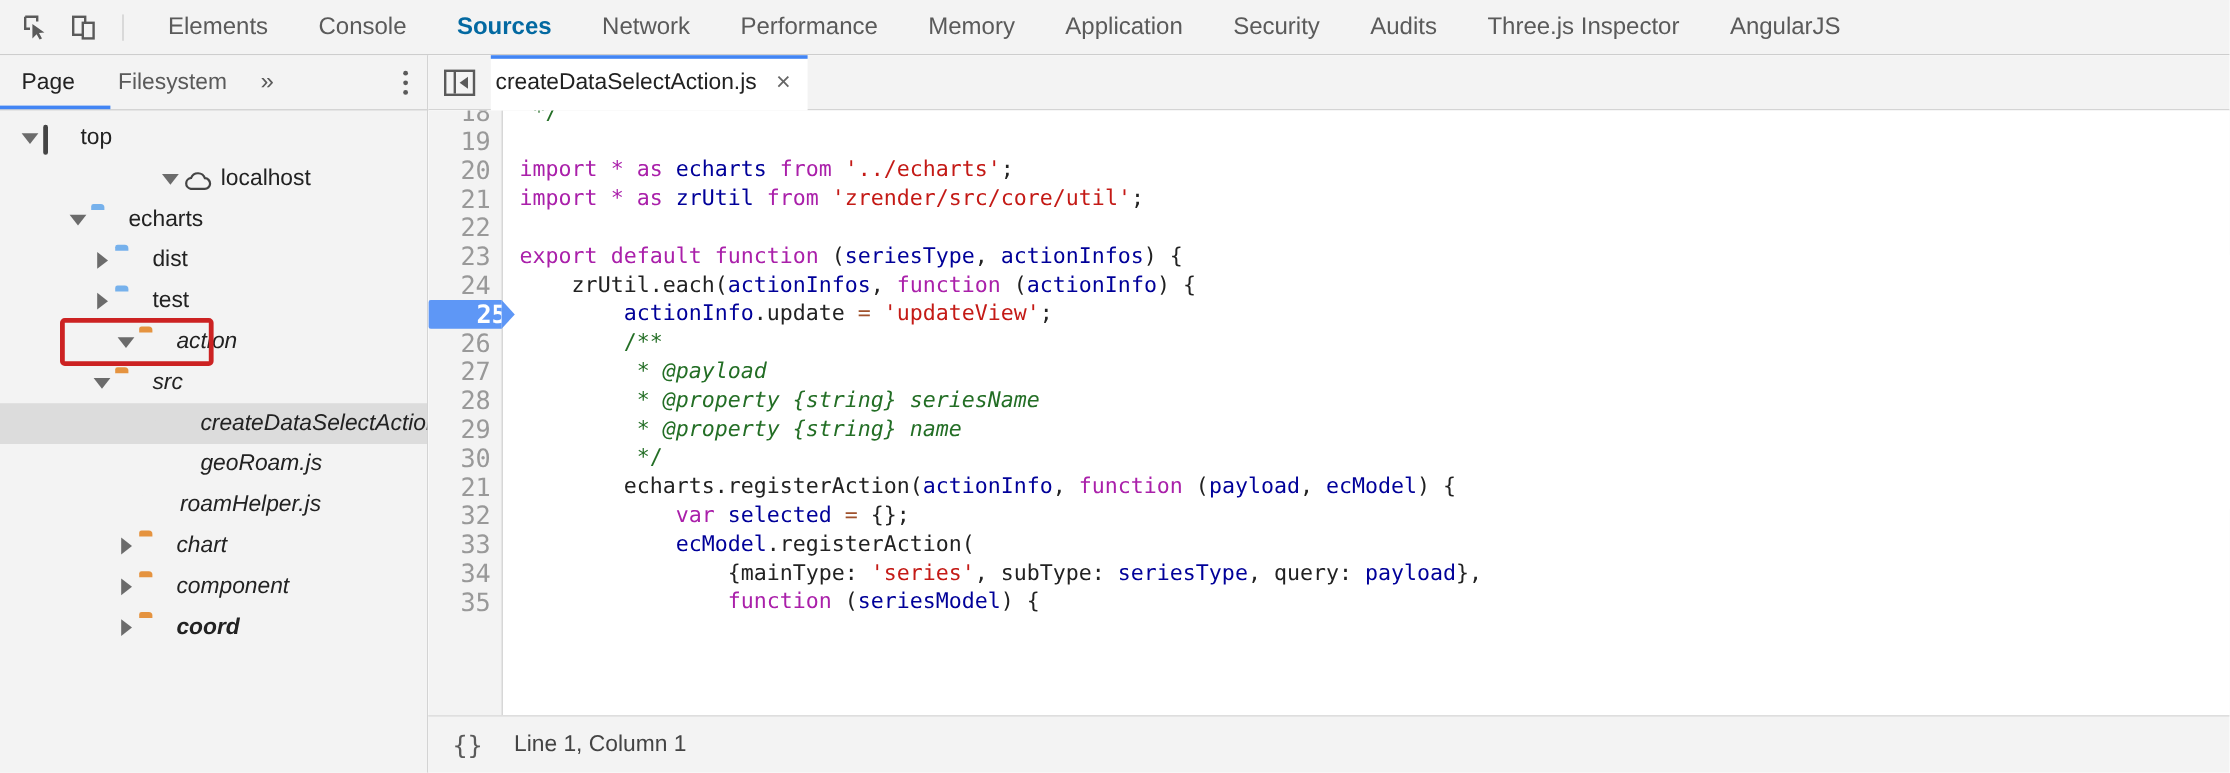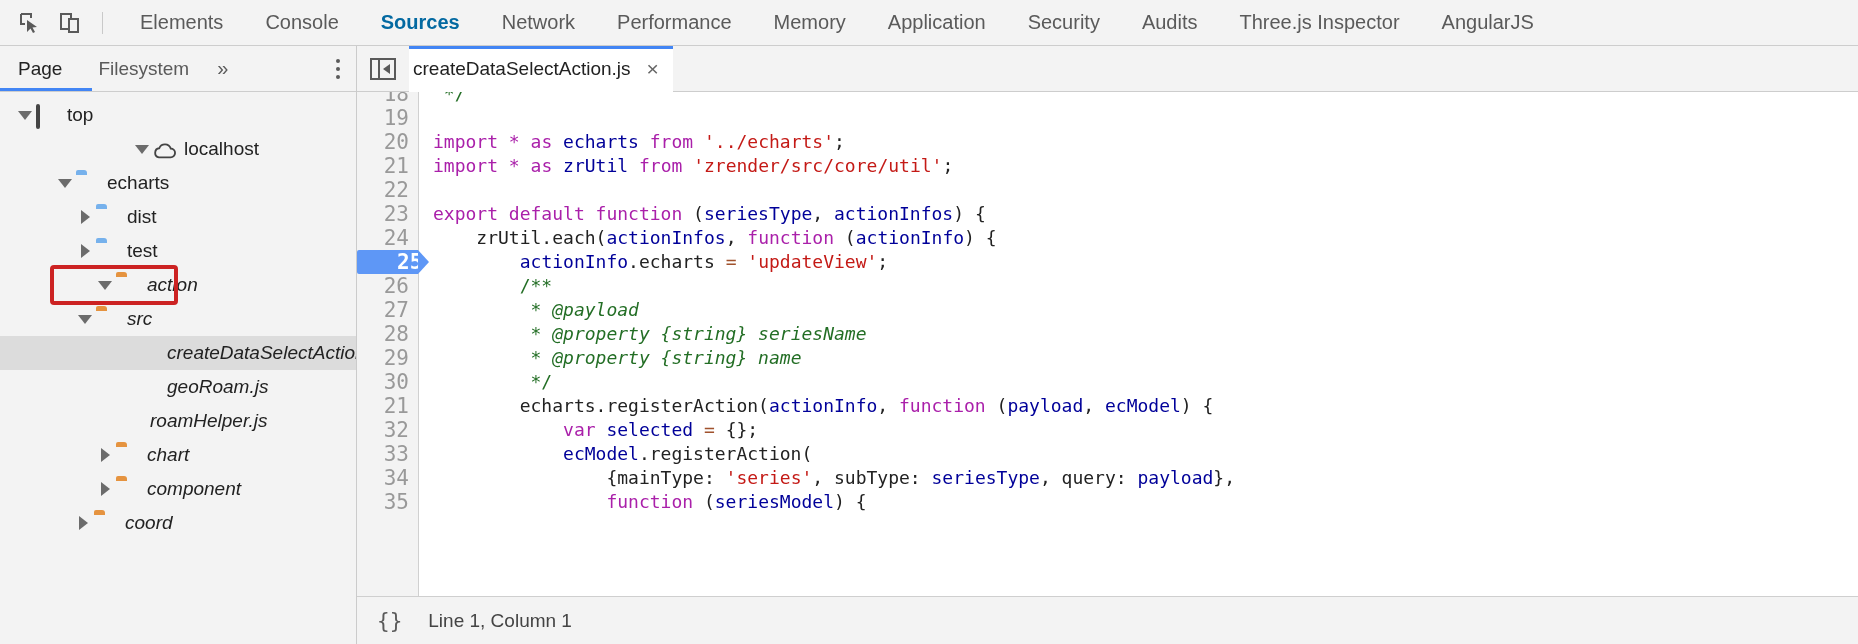--- a/index.html
+++ b/index.html
@@ -327,21 +327,21 @@
             <span class="ic"><span class="ic-folder authored"></span></span>
             <span class="tree-label">chart</span>
           </div>
           <div class="tree-row italic" style="padding-left: 94px;">
             <span class="twisty closed">
               <i></i>
             </span>
             <span class="ic"><span class="ic-folder authored"></span></span>
             <span class="tree-label">component</span>
           </div>
-          <div class="tree-row italic" style="padding-left: 72px;">
+          <div class="tree-row italic" style="padding-left: 94px; font-weight: bold;">
             <span class="twisty closed">
               <i></i>
             </span>
             <span class="ic"><span class="ic-folder authored"></span></span>
             <span class="tree-label">coord</span>
           </div>
         </div>
     </div>
 
     <div class="editor-pane">
@@ -377,21 +377,21 @@
             <div class="gnum">35</div>
           </div>
         <div class="code" id="code">
             <div class="cline" style="margin-top: -12px;"><span class="cmt"> */</span></div>
             <div class="cline">&nbsp;</div>
             <div class="cline"><span class="kw">import</span><span class="kw"> * </span><span class="kw">as</span><span class="pl"> </span><span class="id">echarts</span><span class="pl"> </span><span class="kw">from</span><span class="pl"> </span><span class="str">'../echarts'</span><span class="pl">;</span></div>
             <div class="cline"><span class="kw">import</span><span class="kw"> * </span><span class="kw">as</span><span class="pl"> </span><span class="id">zrUtil</span><span class="pl"> </span><span class="kw">from</span><span class="pl"> </span><span class="str">'zrender/src/core/util'</span><span class="pl">;</span></div>
             <div class="cline">&nbsp;</div>
             <div class="cline"><span class="kw">export default function</span><span class="pl"> (</span><span class="id">seriesType</span><span class="pl">, </span><span class="id">actionInfos</span><span class="pl">) {</span></div>
             <div class="cline"><span class="pl">    zrUtil.</span><span class="pl">each(</span><span class="id">actionInfos</span><span class="pl">, </span><span class="kw">function</span><span class="pl"> (</span><span class="id">actionInfo</span><span class="pl">) {</span></div>
-            <div class="cline"><span class="pl">        </span><span class="id">actionInfo</span><span class="pl">.echarts </span><span class="op">=</span><span class="pl"> </span><span class="str">'updateView'</span><span class="pl">;</span></div>
+            <div class="cline"><span class="pl">        </span><span class="id">actionInfo</span><span class="pl">.update </span><span class="op">=</span><span class="pl"> </span><span class="str">'updateView'</span><span class="pl">;</span></div>
             <div class="cline"><span class="cmt">        /**</span></div>
             <div class="cline"><span class="cmt">         * </span><span class="cmt-i">@payload</span></div>
             <div class="cline"><span class="cmt">         * </span><span class="cmt-i">@property {string} seriesName</span></div>
             <div class="cline"><span class="cmt">         * </span><span class="cmt-i">@property {string} name</span></div>
             <div class="cline"><span class="cmt">         */</span></div>
             <div class="cline"><span class="pl">        echarts.registerAction(</span><span class="id">actionInfo</span><span class="pl">, </span><span class="kw">function</span><span class="pl"> (</span><span class="id">payload</span><span class="pl">, </span><span class="id">ecModel</span><span class="pl">) {</span></div>
             <div class="cline"><span class="pl">            </span><span class="kw">var</span><span class="pl"> </span><span class="id">selected</span><span class="pl"> </span><span class="op">=</span><span class="pl"> {};</span></div>
             <div class="cline"><span class="pl">            </span><span class="id">ecModel</span><span class="pl">.registerAction(</span></div>
             <div class="cline"><span class="pl">                {mainType: </span><span class="str">'series'</span><span class="pl">, subType: </span><span class="id">seriesType</span><span class="pl">, query: </span><span class="id">payload</span><span class="pl">},</span></div>
             <div class="cline"><span class="pl">                </span><span class="kw">function</span><span class="pl"> (</span><span class="id">seriesModel</span><span class="pl">) {</span></div>

